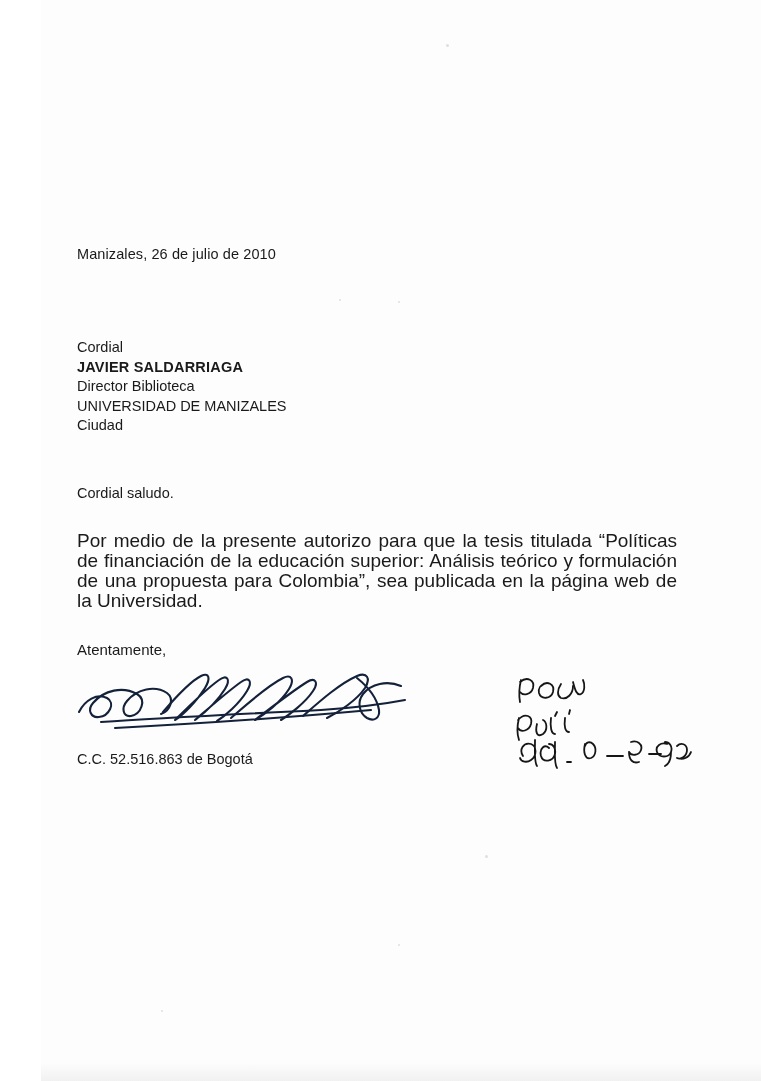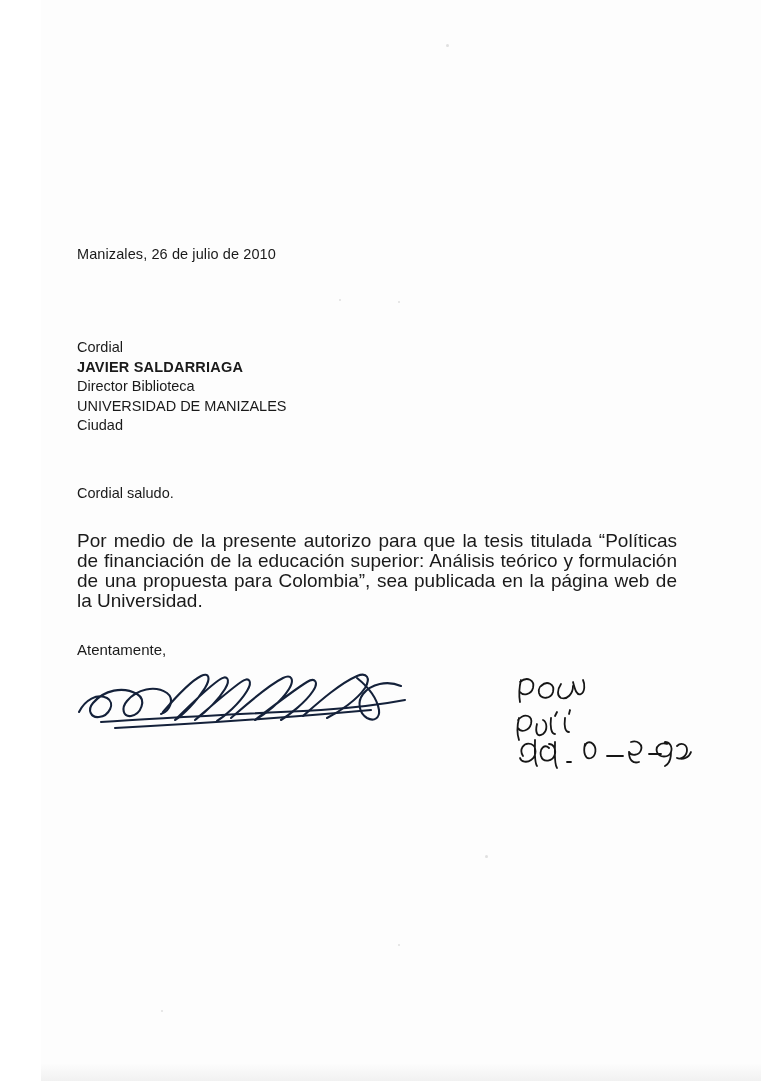--- a/index.html
+++ b/index.html
@@ -147,20 +147,21 @@
     </div>
 
     <div class="greeting">Cordial saludo.</div>
 
     <div class="paragraph">Por medio de la presente autorizo para que la tesis titulada “Políticas de financiación de la educación superior: Análisis teórico y formulación de una propuesta para Colombia”, sea publicada en la página web de la Universidad.</div>
 
 
     <div class="closing">Atentamente,</div>
 
     <div class="signature-block">
+      <div>C.C. 52.516.863 de Bogotá</div>
     </div>
 
   </div>
 
   <svg class="signature-ink" viewBox="0 0 360 80" aria-hidden="true">
     <g fill="none" stroke="#14213a" stroke-width="2.1" stroke-linecap="round" stroke-linejoin="round">
       <path d="M8,52 C14,40 26,33 36,38 C45,43 38,56 28,57 C20,58 16,50 22,43 C33,30 52,26 66,34 C76,40 70,54 60,56 C52,57 50,48 56,41 C66,29 84,25 96,33 C104,39 99,51 90,54"></path>
       <path d="M92,52 C104,38 118,22 130,16 C138,12 140,18 134,28 C126,41 112,55 104,60 C118,46 134,30 148,20 C156,14 160,19 154,29 C146,42 132,54 124,60 C138,48 156,32 170,22 C178,16 182,21 176,31 C168,44 154,56 146,61"></path>
       <path d="M160,58 C176,44 196,26 212,18 C220,14 224,19 218,29 C210,42 194,54 184,60 C200,48 220,32 236,22 C244,17 248,22 242,31 C234,43 218,55 210,60"></path>
       <path d="M232,56 C248,42 268,24 286,16 C296,12 300,18 294,28 C286,40 268,52 256,58"></path>

